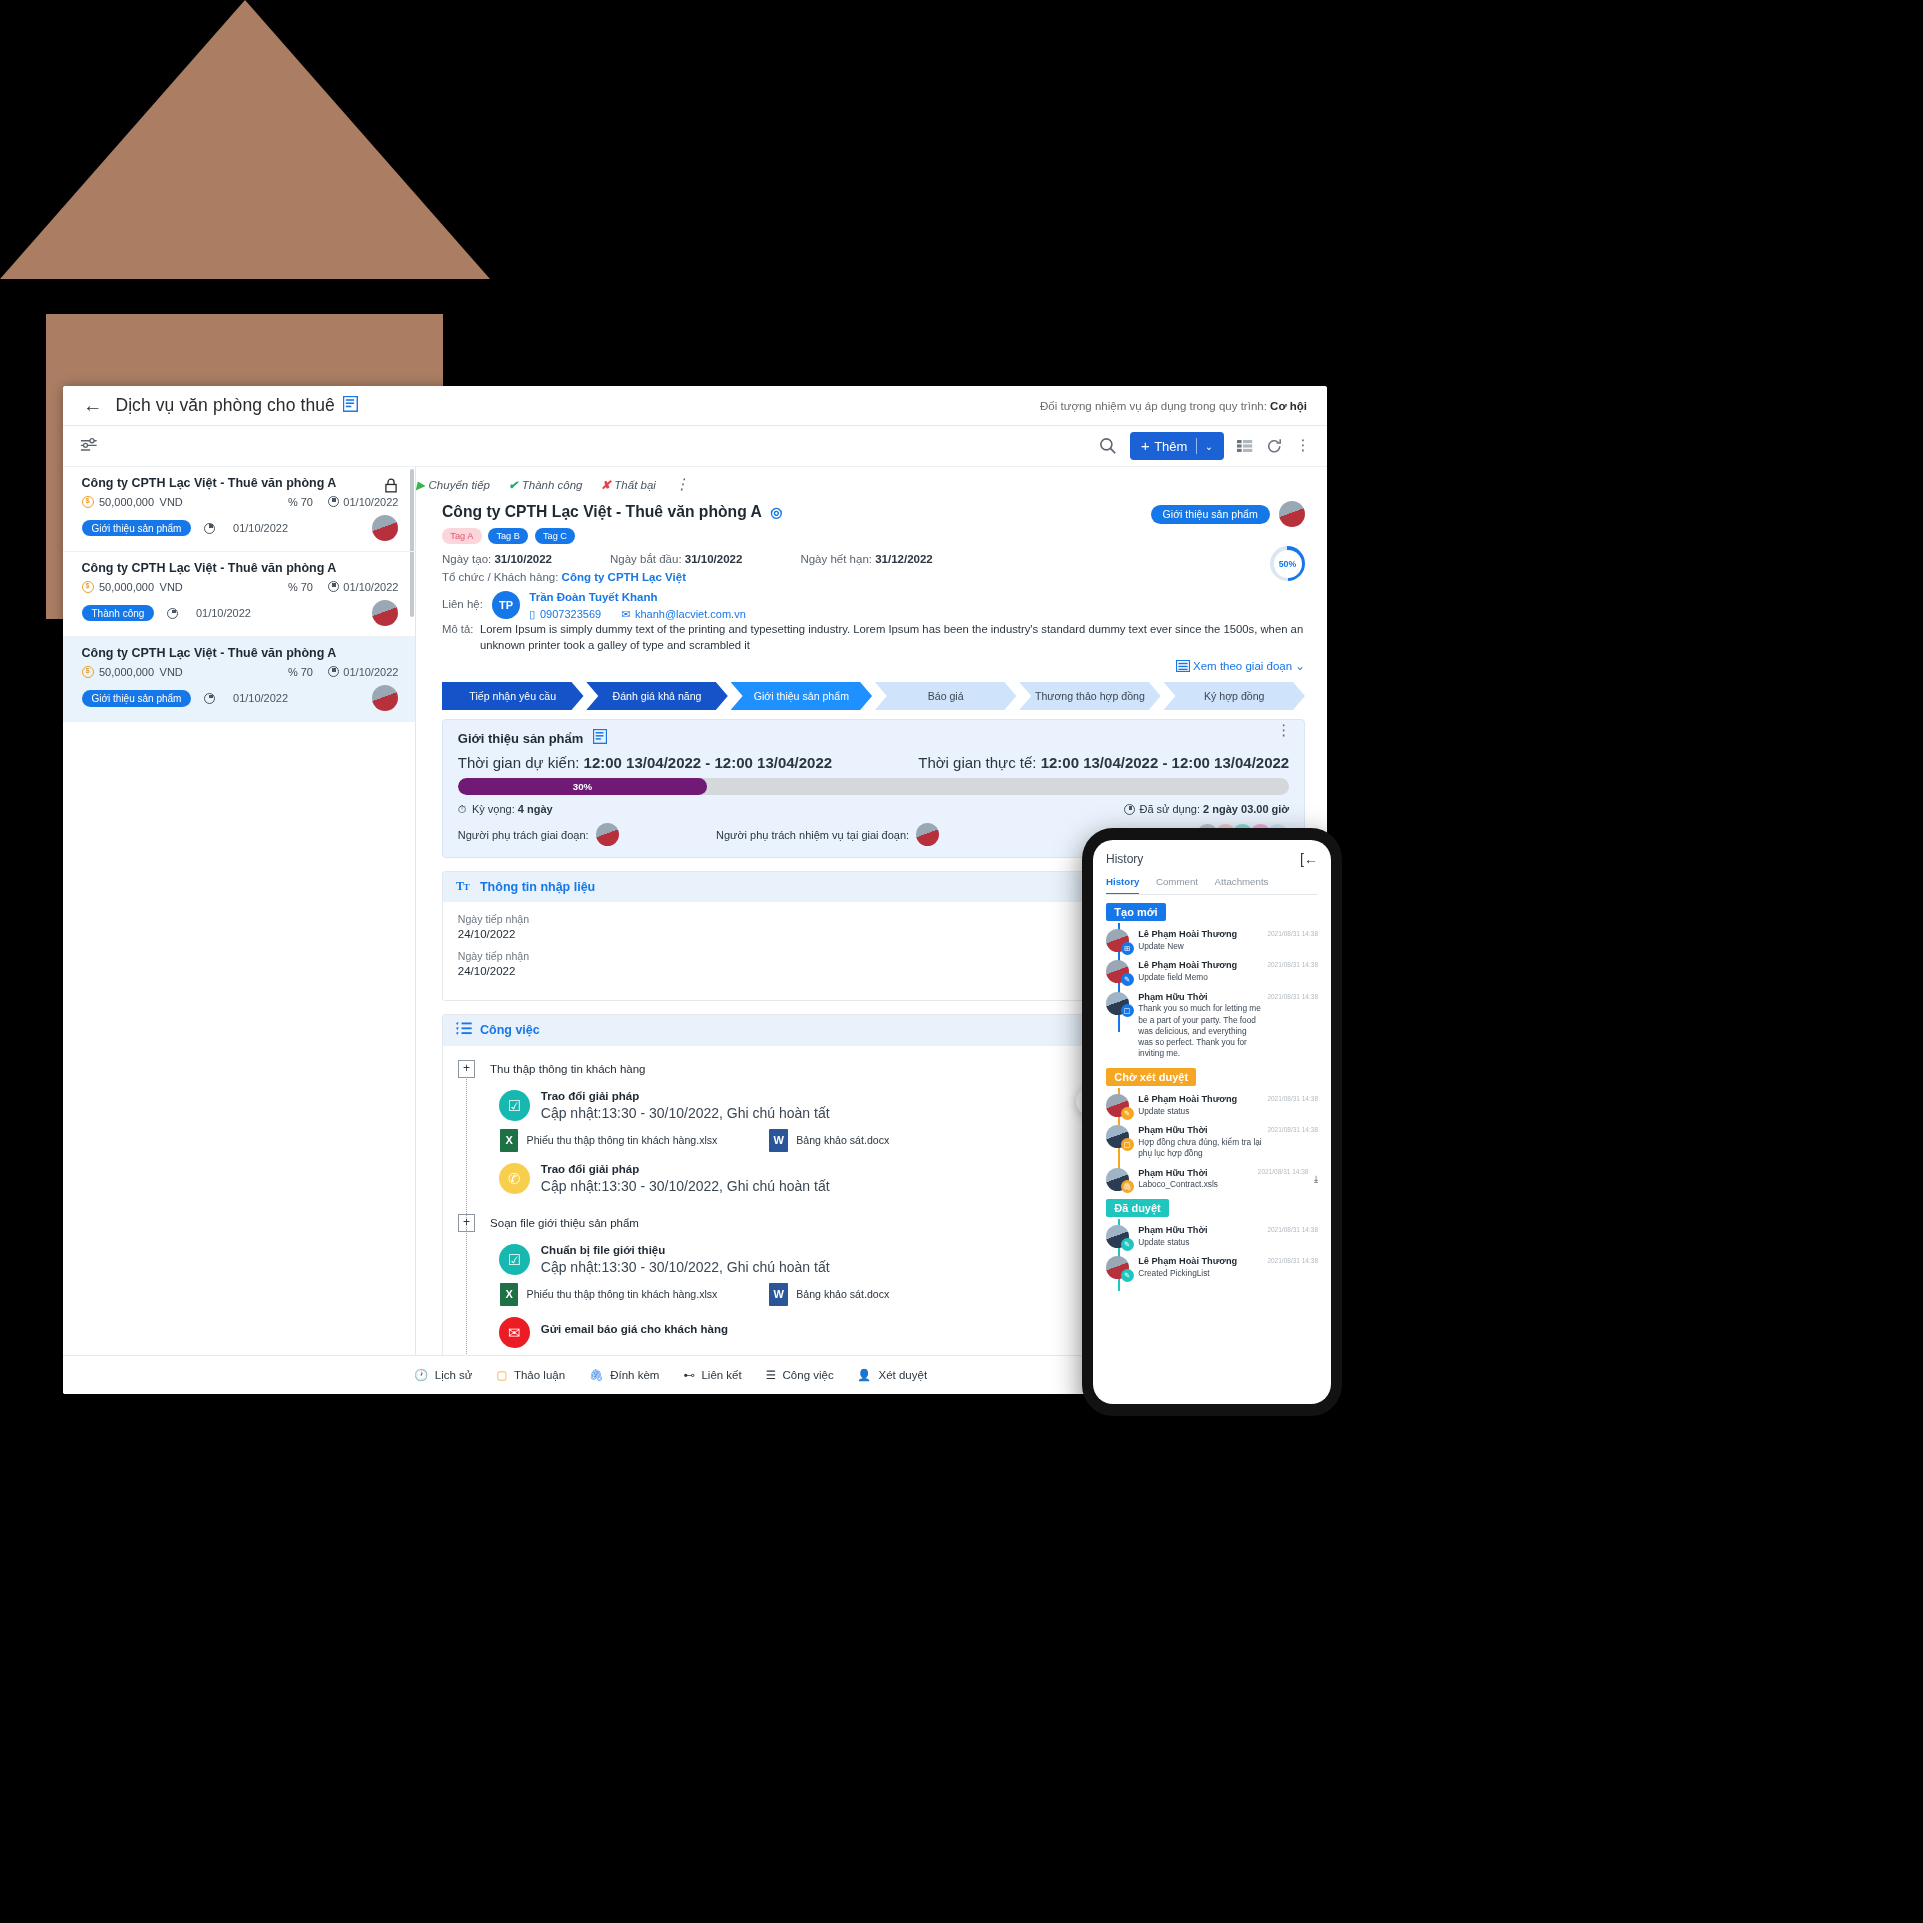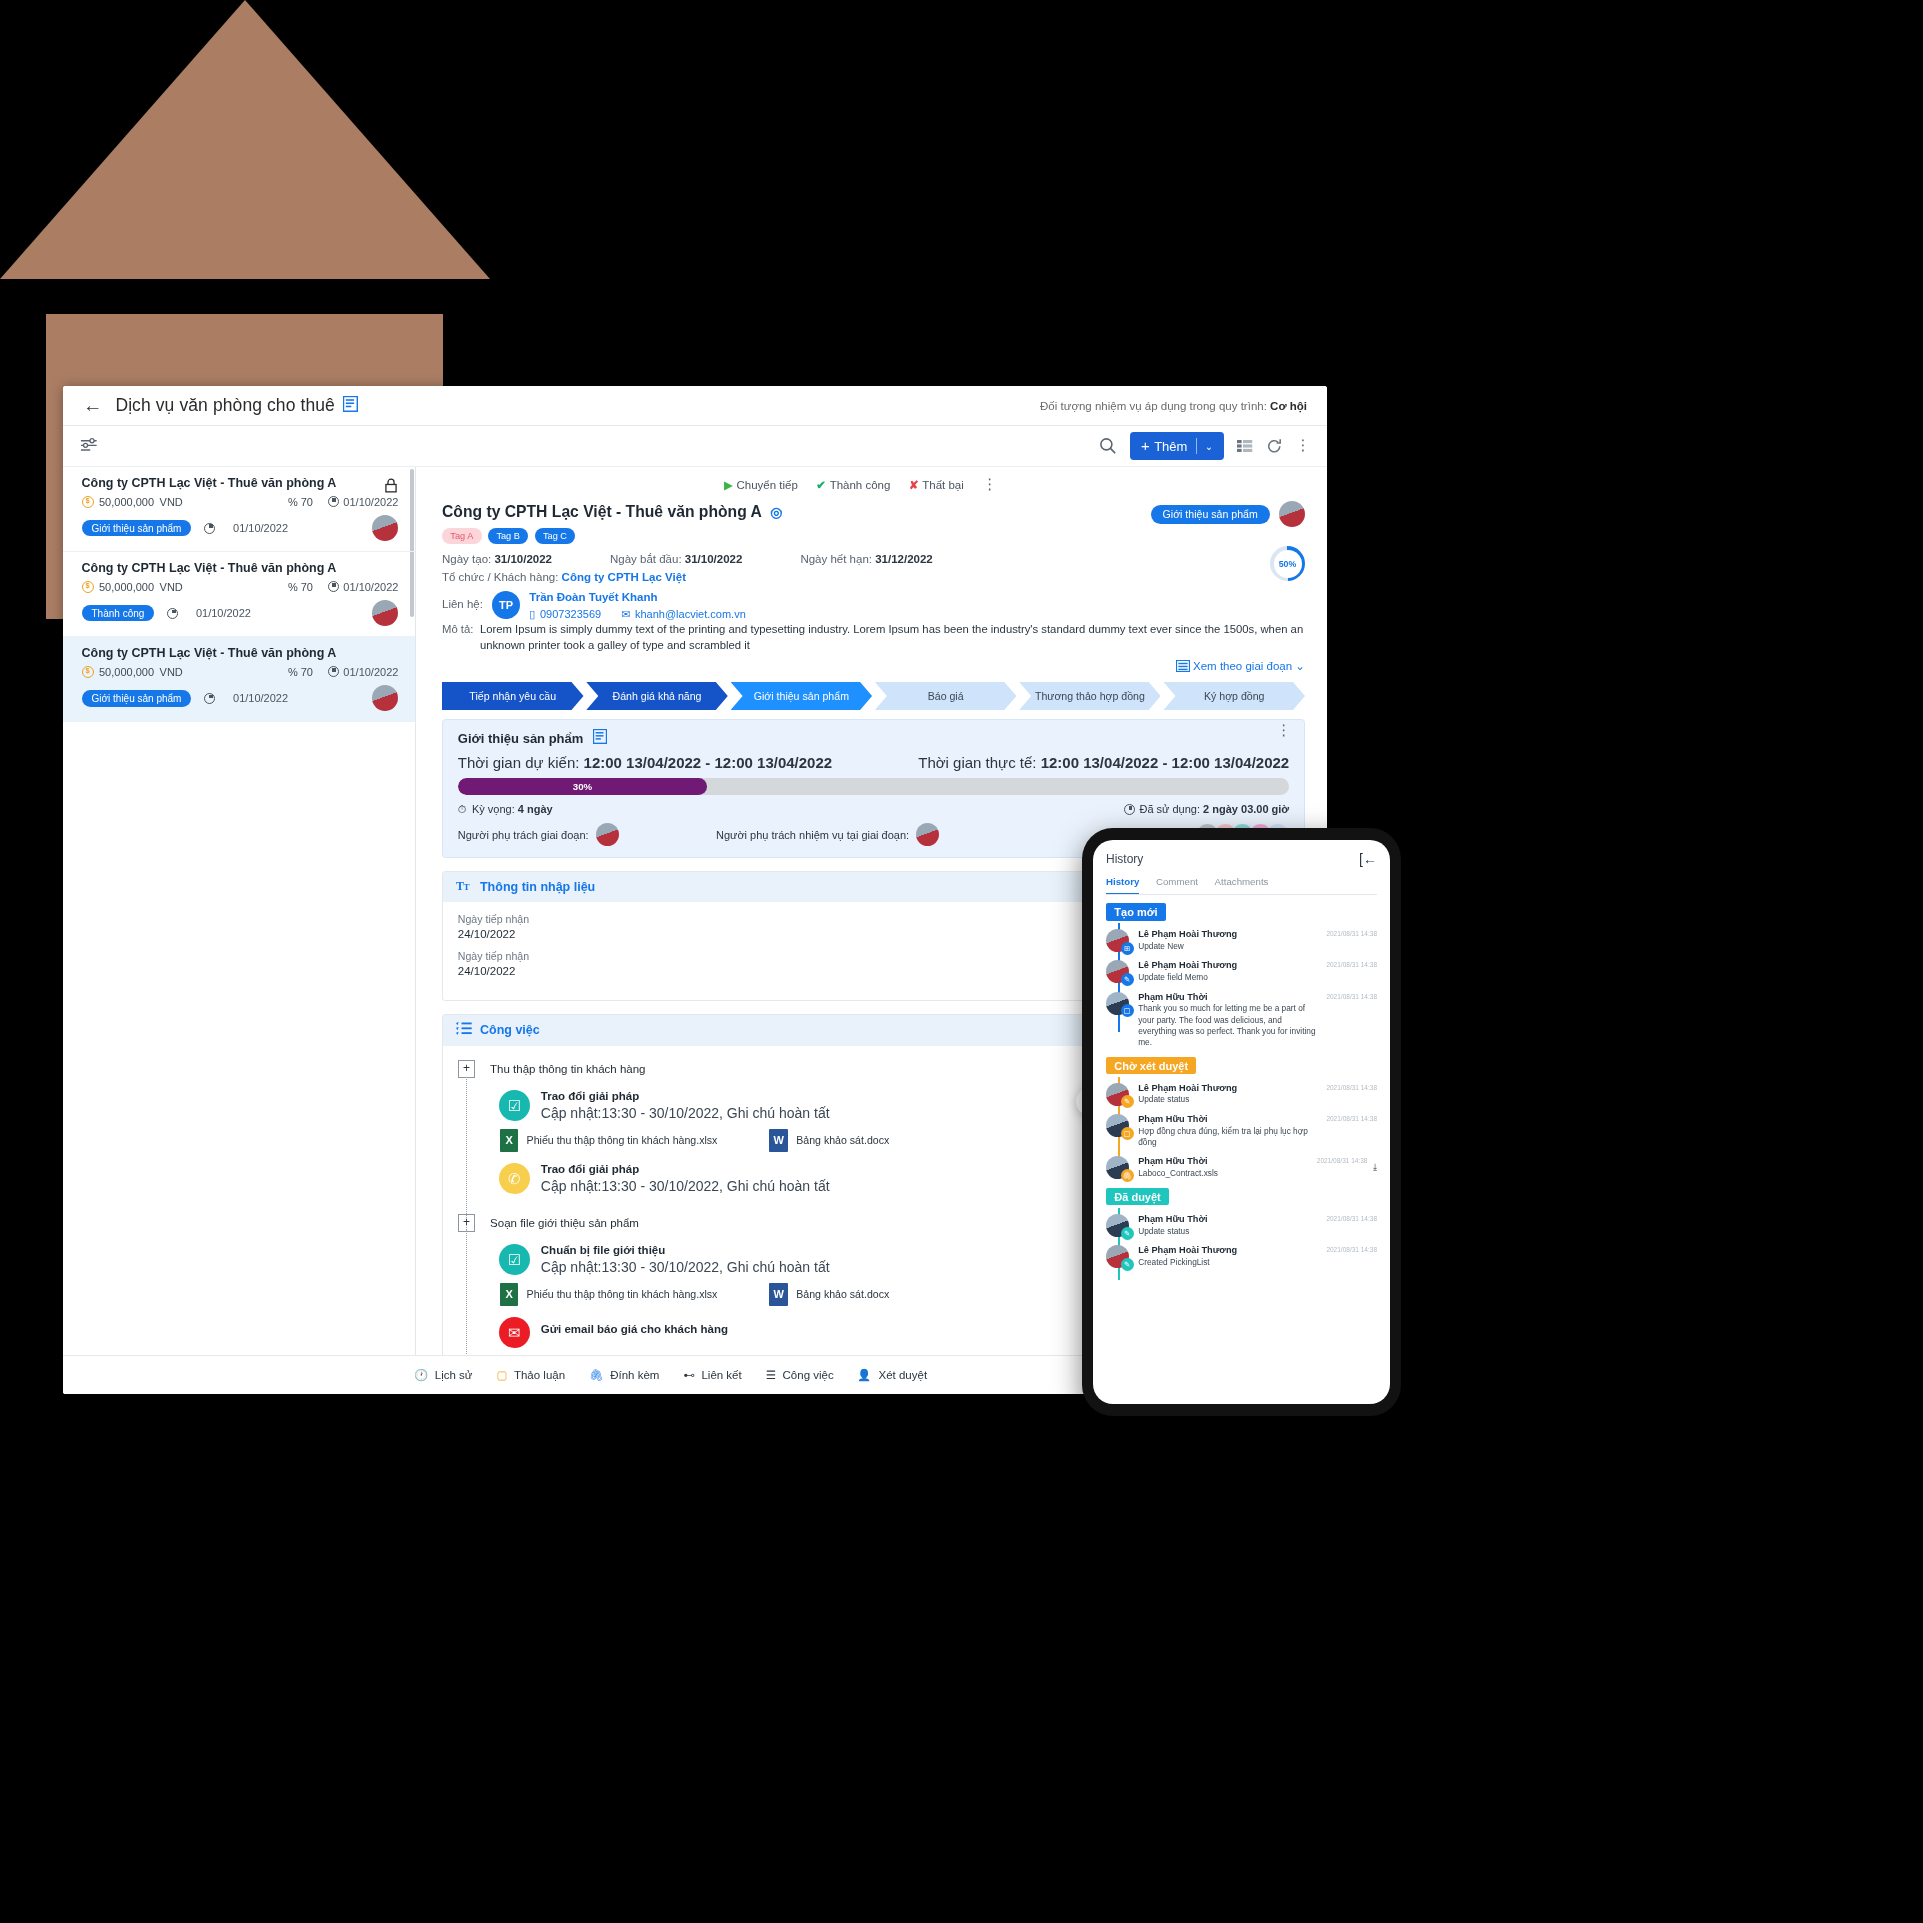--- a/index.html
+++ b/index.html
@@ -58,22 +58,22 @@
      padding:2.8px 10px; font-weight:500; }
   .lc-row3 .lc-date { margin-left:13px; font-size:11px; }
   .lock { position:absolute; right:18.5px; top:11px; color:#2b2b2b; }
   .avatar { width:26px; height:26px; border-radius:50%; margin-left:auto;
      background:linear-gradient(160deg,#9aa7b4 0 46%,#b7313c 46% 100%); flex:0 0 auto; }
   .scrollbar { position:absolute; right:0.9px; top:1.8px; width:3.7px; height:148px;
      background:#c3c8ce; border-radius:1.8px; }
 
   
   .detail { flex:1; position:relative; background:#fff; padding:0 0 0 0; overflow:hidden; }
-  .det-actions { display:flex; justify-content:center; align-items:center;
-     gap:18.5px; font-size:11.5px; color:#4a5560; padding:11px 22px 0 0; }
+  .det-actions { display:flex; justify-content:flex-start; align-items:center;
+     gap:18.5px; font-size:11.5px; color:#4a5560; padding:11px 22px 0 0;font-style:italic; }
   .det-actions span.lbl { cursor:pointer; }
   .ic-play { color:#39b54a; margin-right:3.7px; }
   .ic-check { color:#1aaf6c; margin-right:3.7px; font-weight:700; }
   .ic-x { color:#e8414a; margin-right:3.7px; font-weight:700; }
   .kebab { letter-spacing:0; line-height:3.7px; font-size:14.8px; color:#5a6470; cursor:pointer; }
 
   .det-head { padding:11px 22px 0 26px; position:relative; }
   .det-title { font-size:15.7px; font-weight:700; color:#1f2933; display:flex; align-items:center; }
   .eye { margin-left:8.3px; color:#1677e8; font-size:14px; }
   .tags { display:flex; gap:6.5px; margin-top:7.4px; }
@@ -184,21 +184,21 @@
      box-shadow:0 1.8px 9.2px rgba(0,0,0,.22); display:flex; align-items:center; gap:14.8px;
      padding:6.5px 14.8px; }
   .hover-tools span { font-size:13px; cursor:pointer; }
 
   
   .bottombar { position:absolute; left:0; right:0; bottom:0; height:39px; background:#fff;
      border-top:0.9px solid #e6e9ec; display:flex; align-items:center; gap:24px; padding-left:351px; }
   .bb { display:flex; align-items:center; font-size:11.5px; color:#2b3640; cursor:pointer; gap:6.5px; }
 
   
-  .phone { position:absolute; left:1082px; top:828px; width:319px; height:588px;
+  .phone { position:absolute; left:1082px; top:828px; width:260px; height:588px;
      background:#121212; border-radius:31px; padding:12px 11px; box-shadow:0 9.2px 28px rgba(0,0,0,.5); }
   .phone-screen { width:100%; height:100%; background:#fff; border-radius:20px; overflow:hidden;
      padding:11px 13px; position:relative; }
   .ph-head { display:flex; align-items:center; }
   .ph-title { font-size:12px; color:#3b4753; }
   .ph-exit { margin-left:auto; font-size:14px; color:#2b3640; }
   .ph-tabs { display:flex; gap:16.6px; margin-top:9.2px; border-bottom:0.9px solid #e4e8ec; }
   .ph-tab { font-size:9.7px; color:#8d96a0; padding-bottom:5.5px; }
   .ph-tab.active { color:#1677e8; font-weight:700; border-bottom:1.8px solid #1677e8; }
   .ph-group { position:relative; margin-top:8.3px; padding-left:0; }

